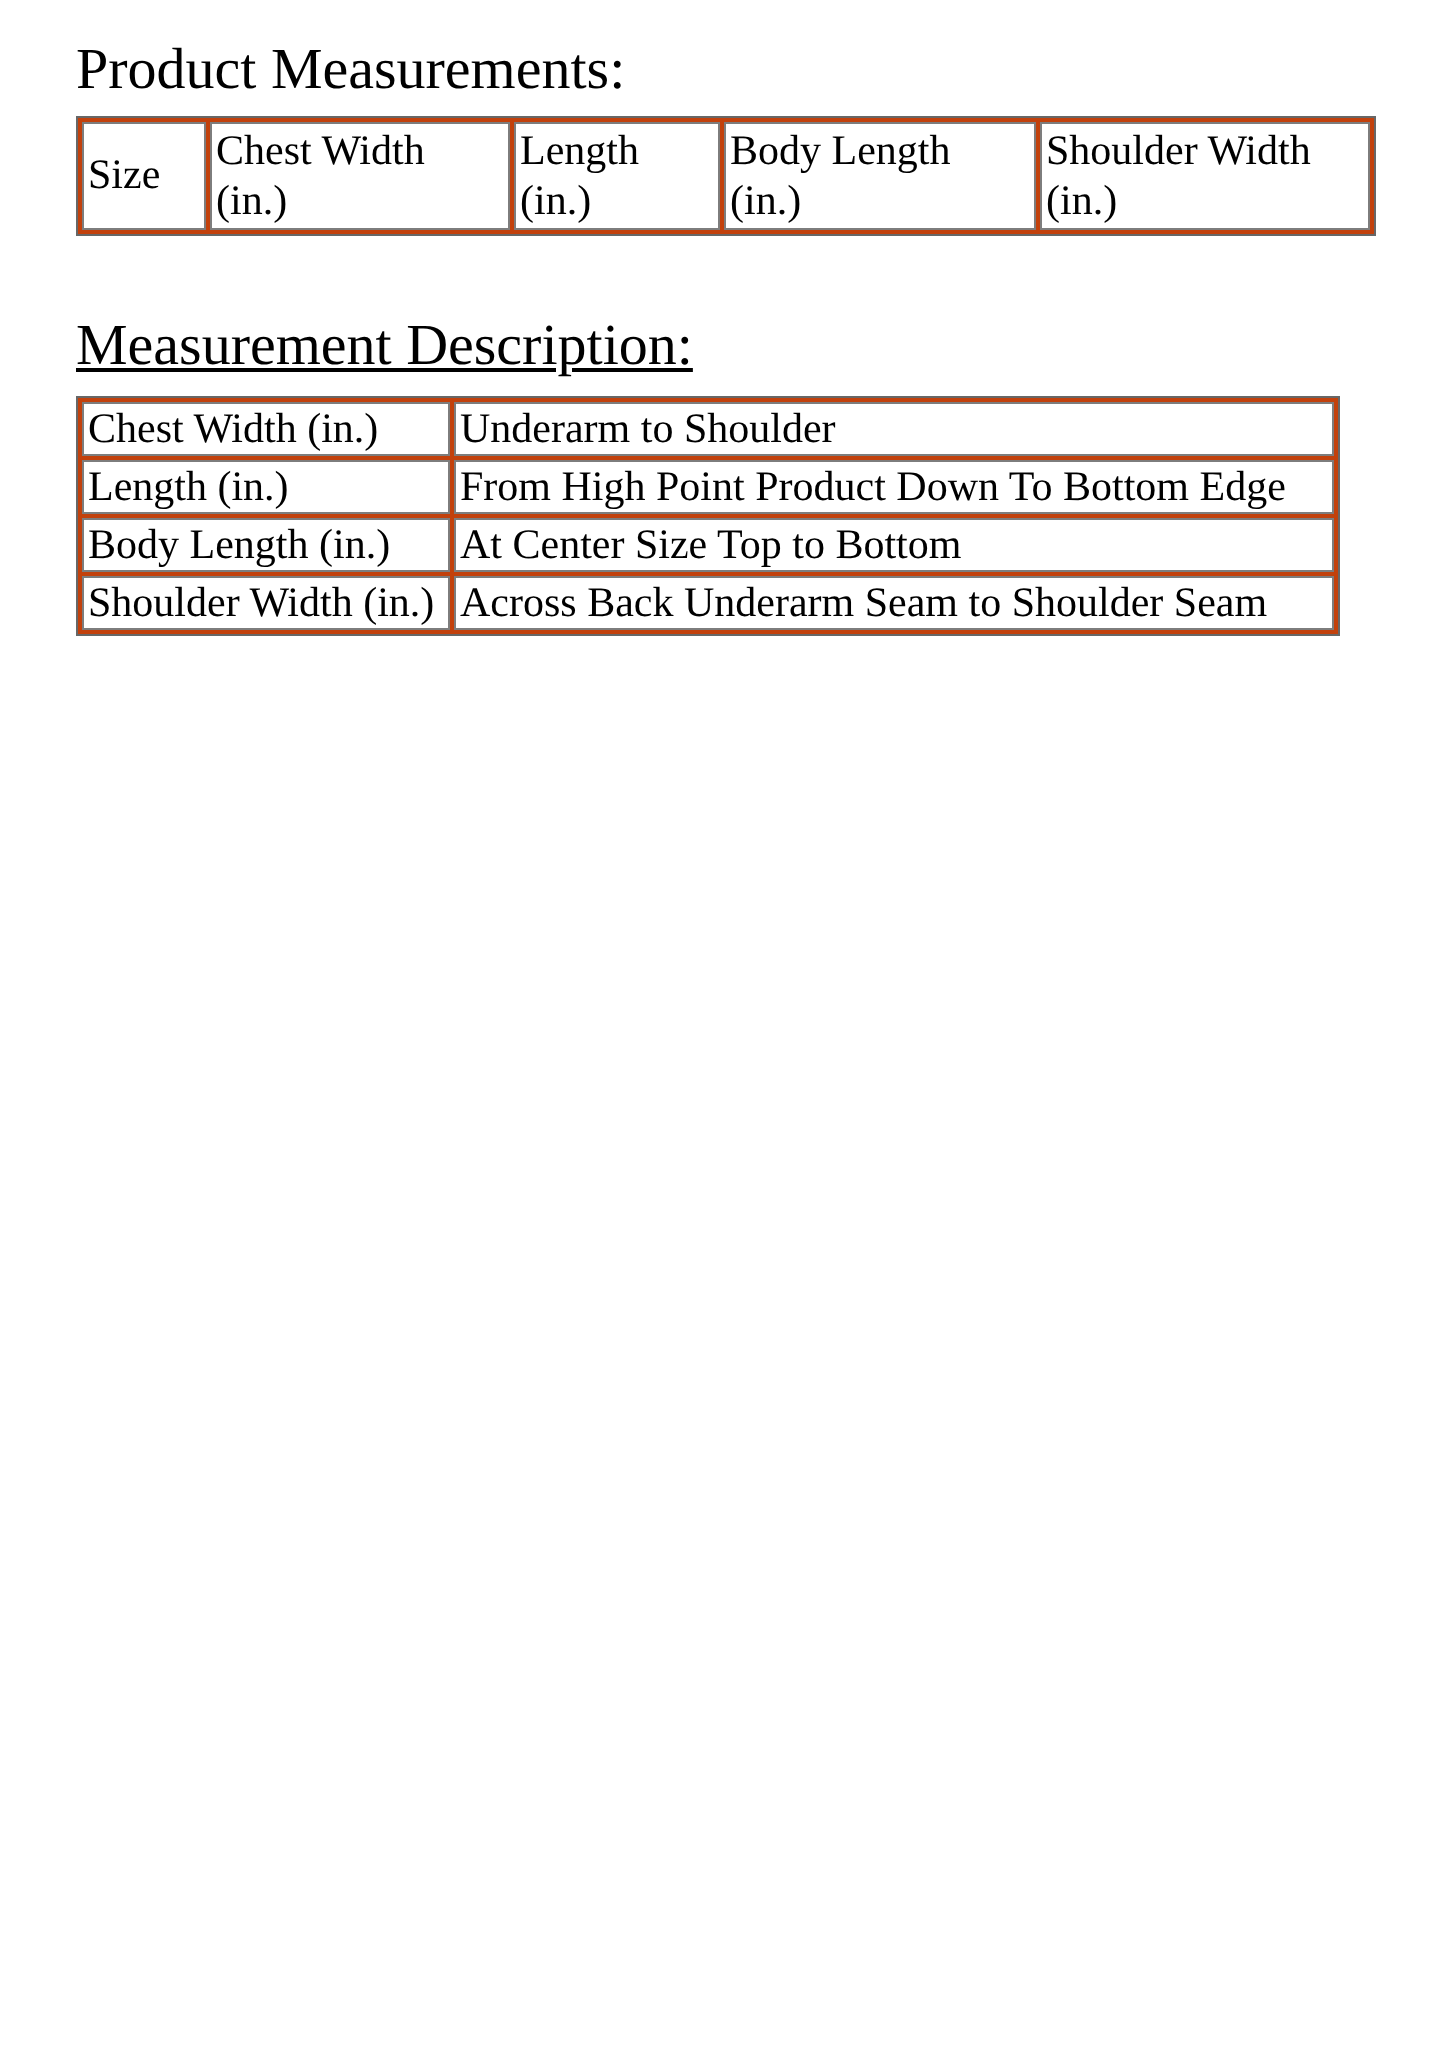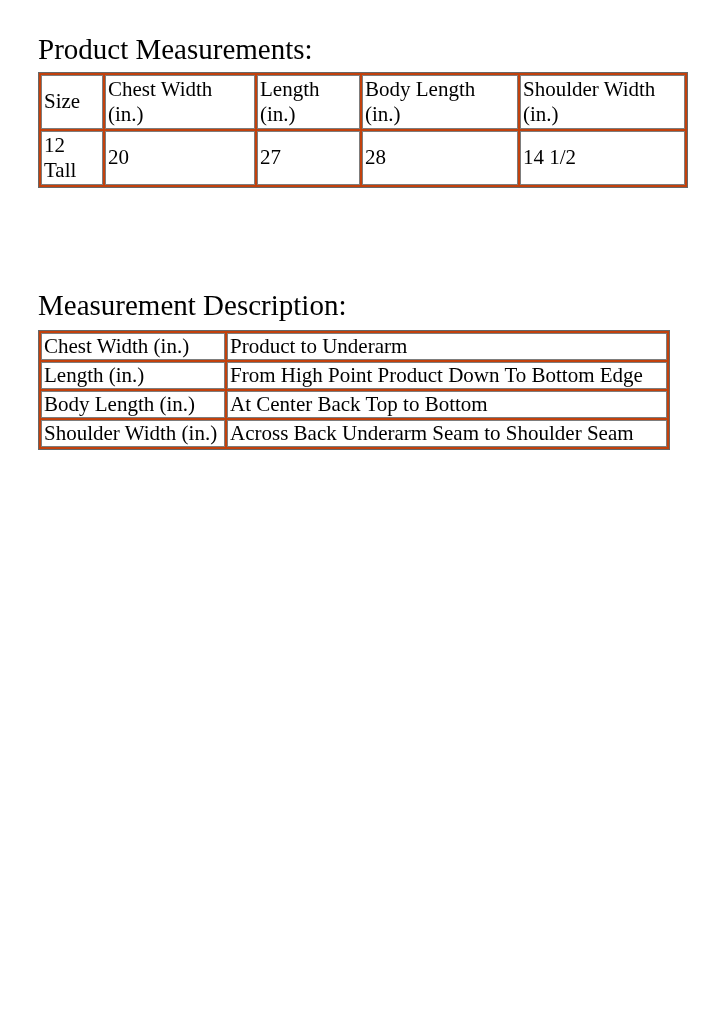--- a/index.html
+++ b/index.html
@@ -8,32 +8,33 @@
     background: #ffffff;
   }
   body {
     width: 724px;
     height: 1024px;
     font-family: "Liberation Serif", serif;
     color: #000000;
     overflow: hidden;
   }
   .page {
-    padding: 32px 0 0 38px;
+    padding: 18px 0 0 38px;
   }
   h1.sec-title {
     font-size: 29px;
     line-height: 1.2;
     font-weight: normal;
     margin: 0 0 5px 0;
     font-family: "Liberation Serif", serif;
   }
   h1.sec-title.second {
-    margin-top: 100px;
+    margin-top: 38px;
     margin-bottom: 7px;
+    text-decoration: underline;
   }
   table.grid {
     border-collapse: separate;
     border-spacing: 2px;
     border: 1px solid #676767;
     table-layout: fixed;
     background: #c2410c;
   }
   table.grid td {
     border: 1px solid #7d7d7d;
@@ -68,49 +69,42 @@
       <col>
     </colgroup>
     <tbody>
       <tr>
         <td>Size</td>
         <td>Chest Width (in.)</td>
         <td>Length (in.)</td>
         <td>Body Length (in.)</td>
         <td>Shoulder Width (in.)</td>
       </tr>
-      <tr>
-        <td>12 Tall</td>
-        <td>20</td>
-        <td>27</td>
-        <td>28</td>
-        <td>14 1/2</td>
-      </tr>
     </tbody>
   </table>
 
   <h1 class="sec-title second">Measurement Description:</h1>
 
   <table class="grid md-table">
     <colgroup>
       <col style="width:184px">
       <col>
     </colgroup>
     <tbody>
       <tr>
         <td>Chest Width (in.)</td>
-        <td>Product to Underarm</td>
+        <td>Underarm to Shoulder</td>
       </tr>
       <tr>
         <td>Length (in.)</td>
         <td>From High Point Product Down To Bottom Edge</td>
       </tr>
       <tr>
         <td>Body Length (in.)</td>
-        <td>At Center Back Top to Bottom</td>
+        <td>At Center Size Top to Bottom</td>
       </tr>
       <tr>
         <td>Shoulder Width (in.)</td>
         <td>Across Back Underarm Seam to Shoulder Seam</td>
       </tr>
     </tbody>
   </table>
 
 </div>
 

